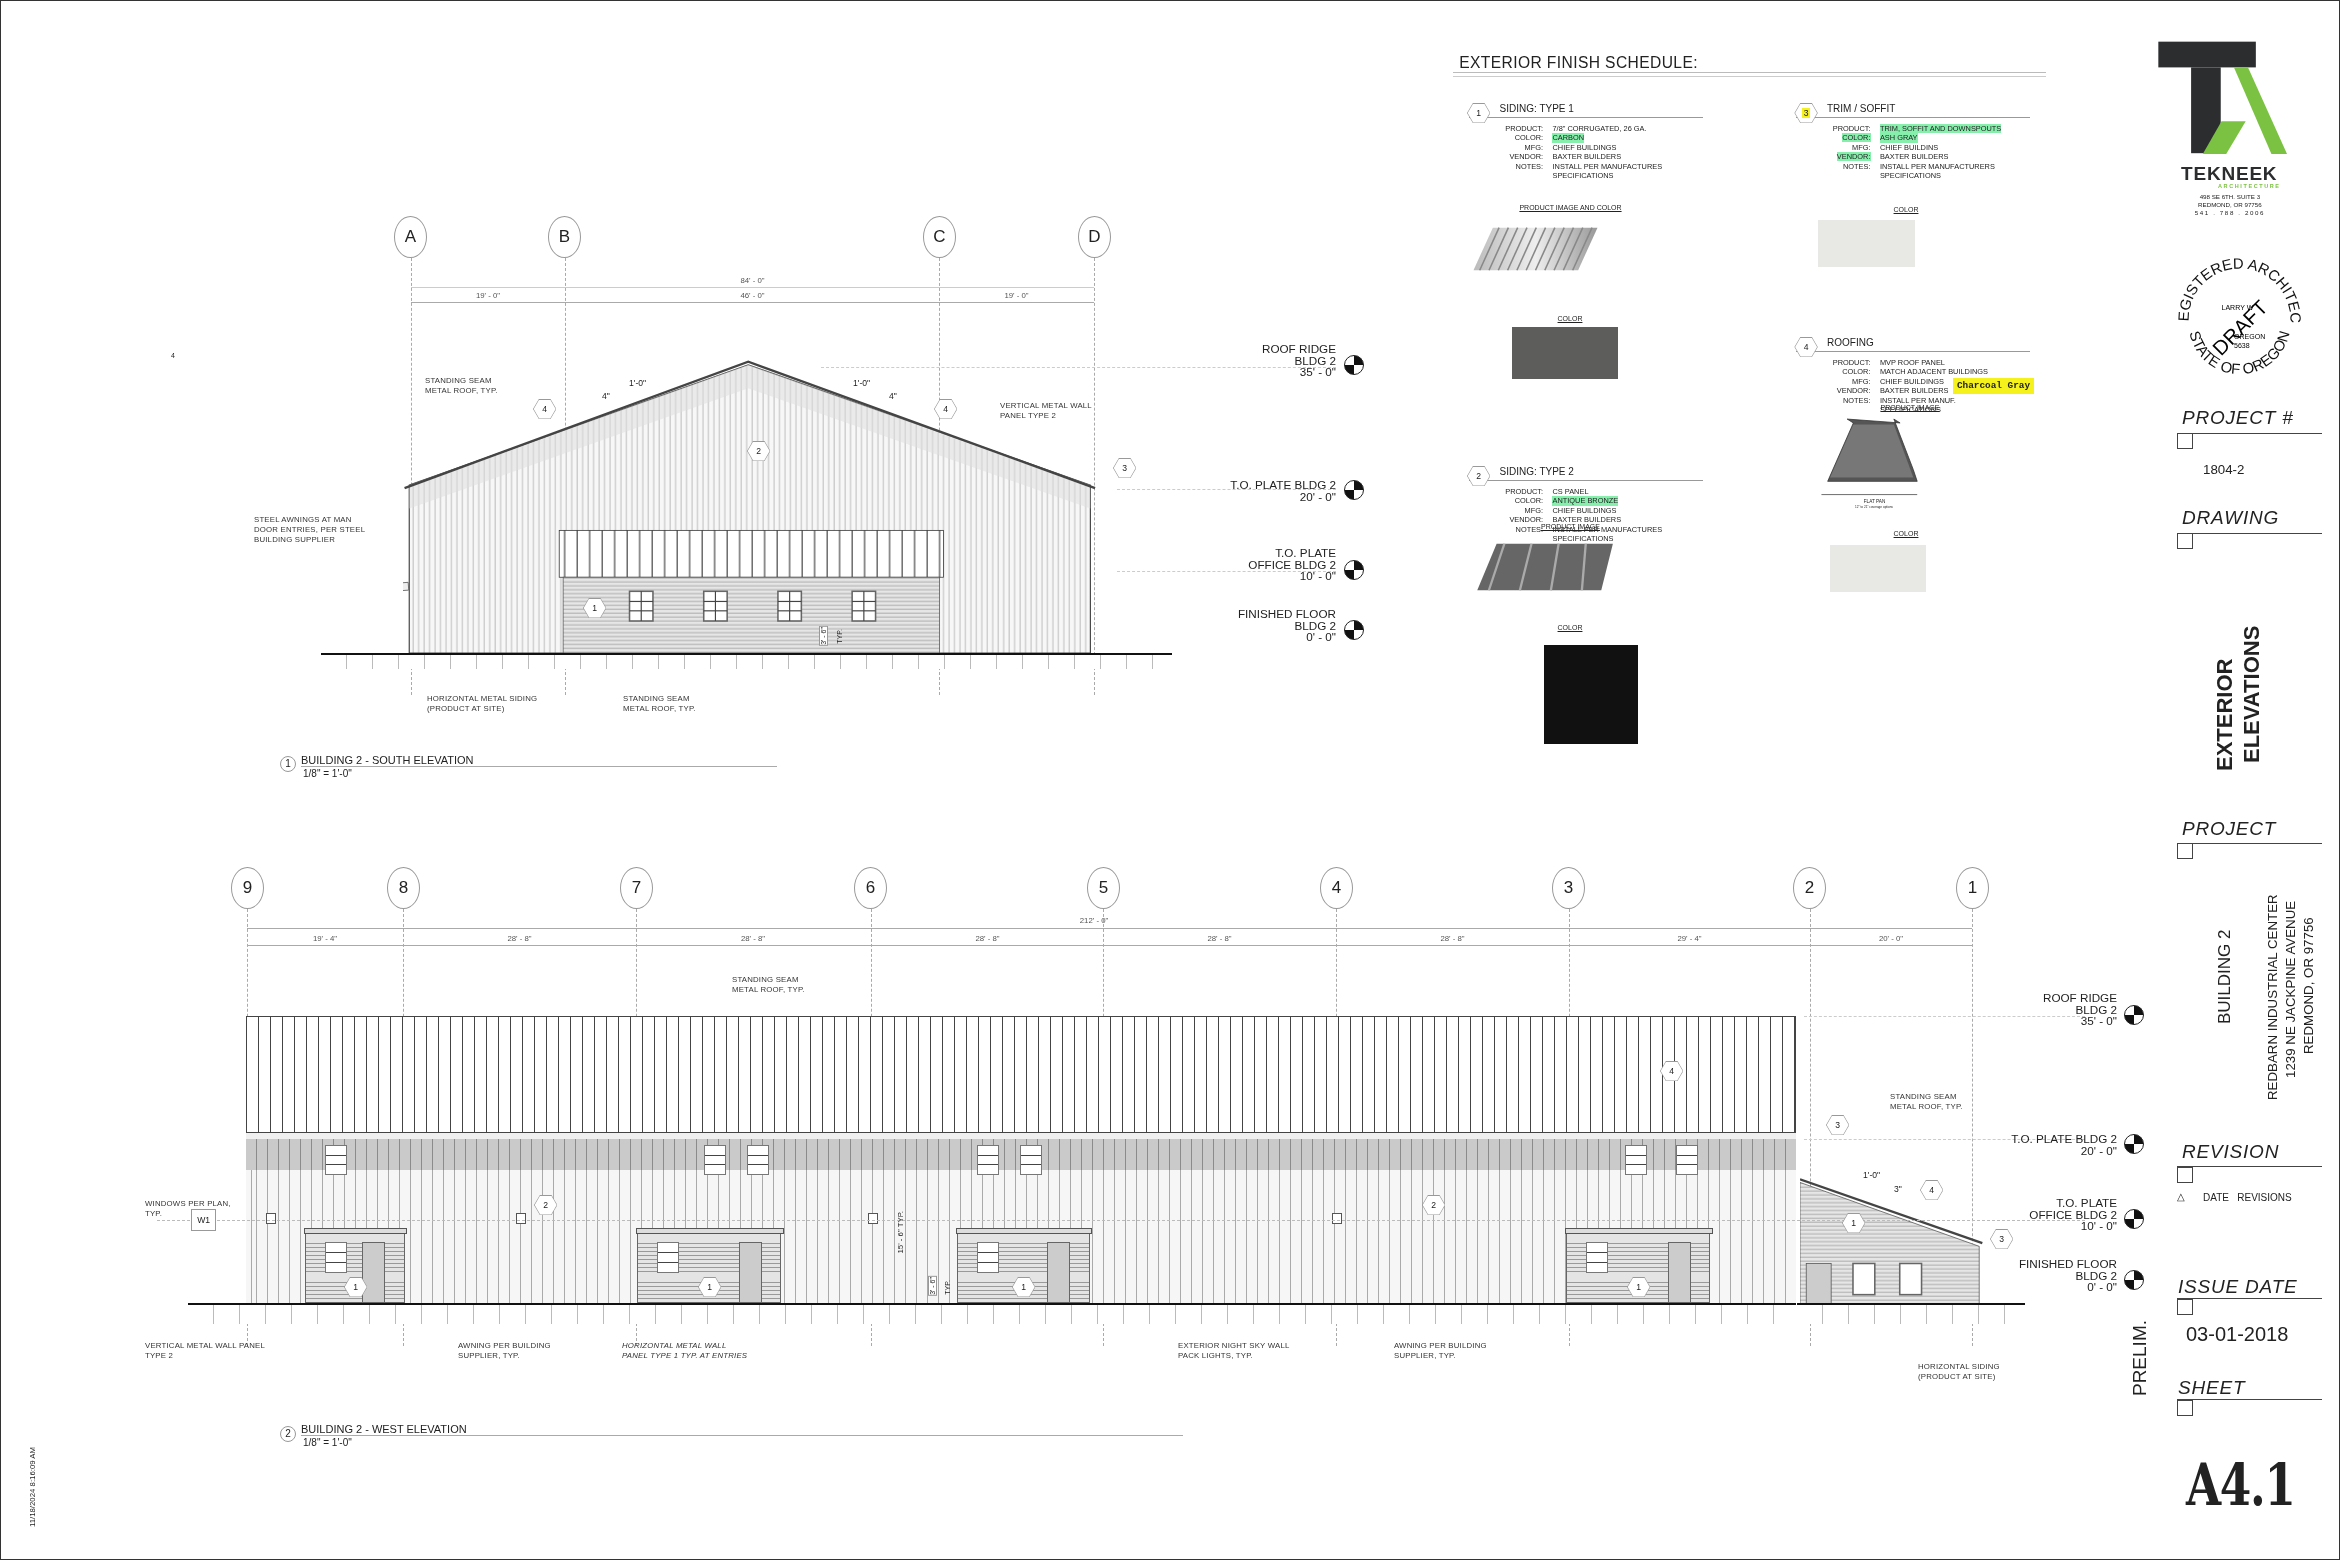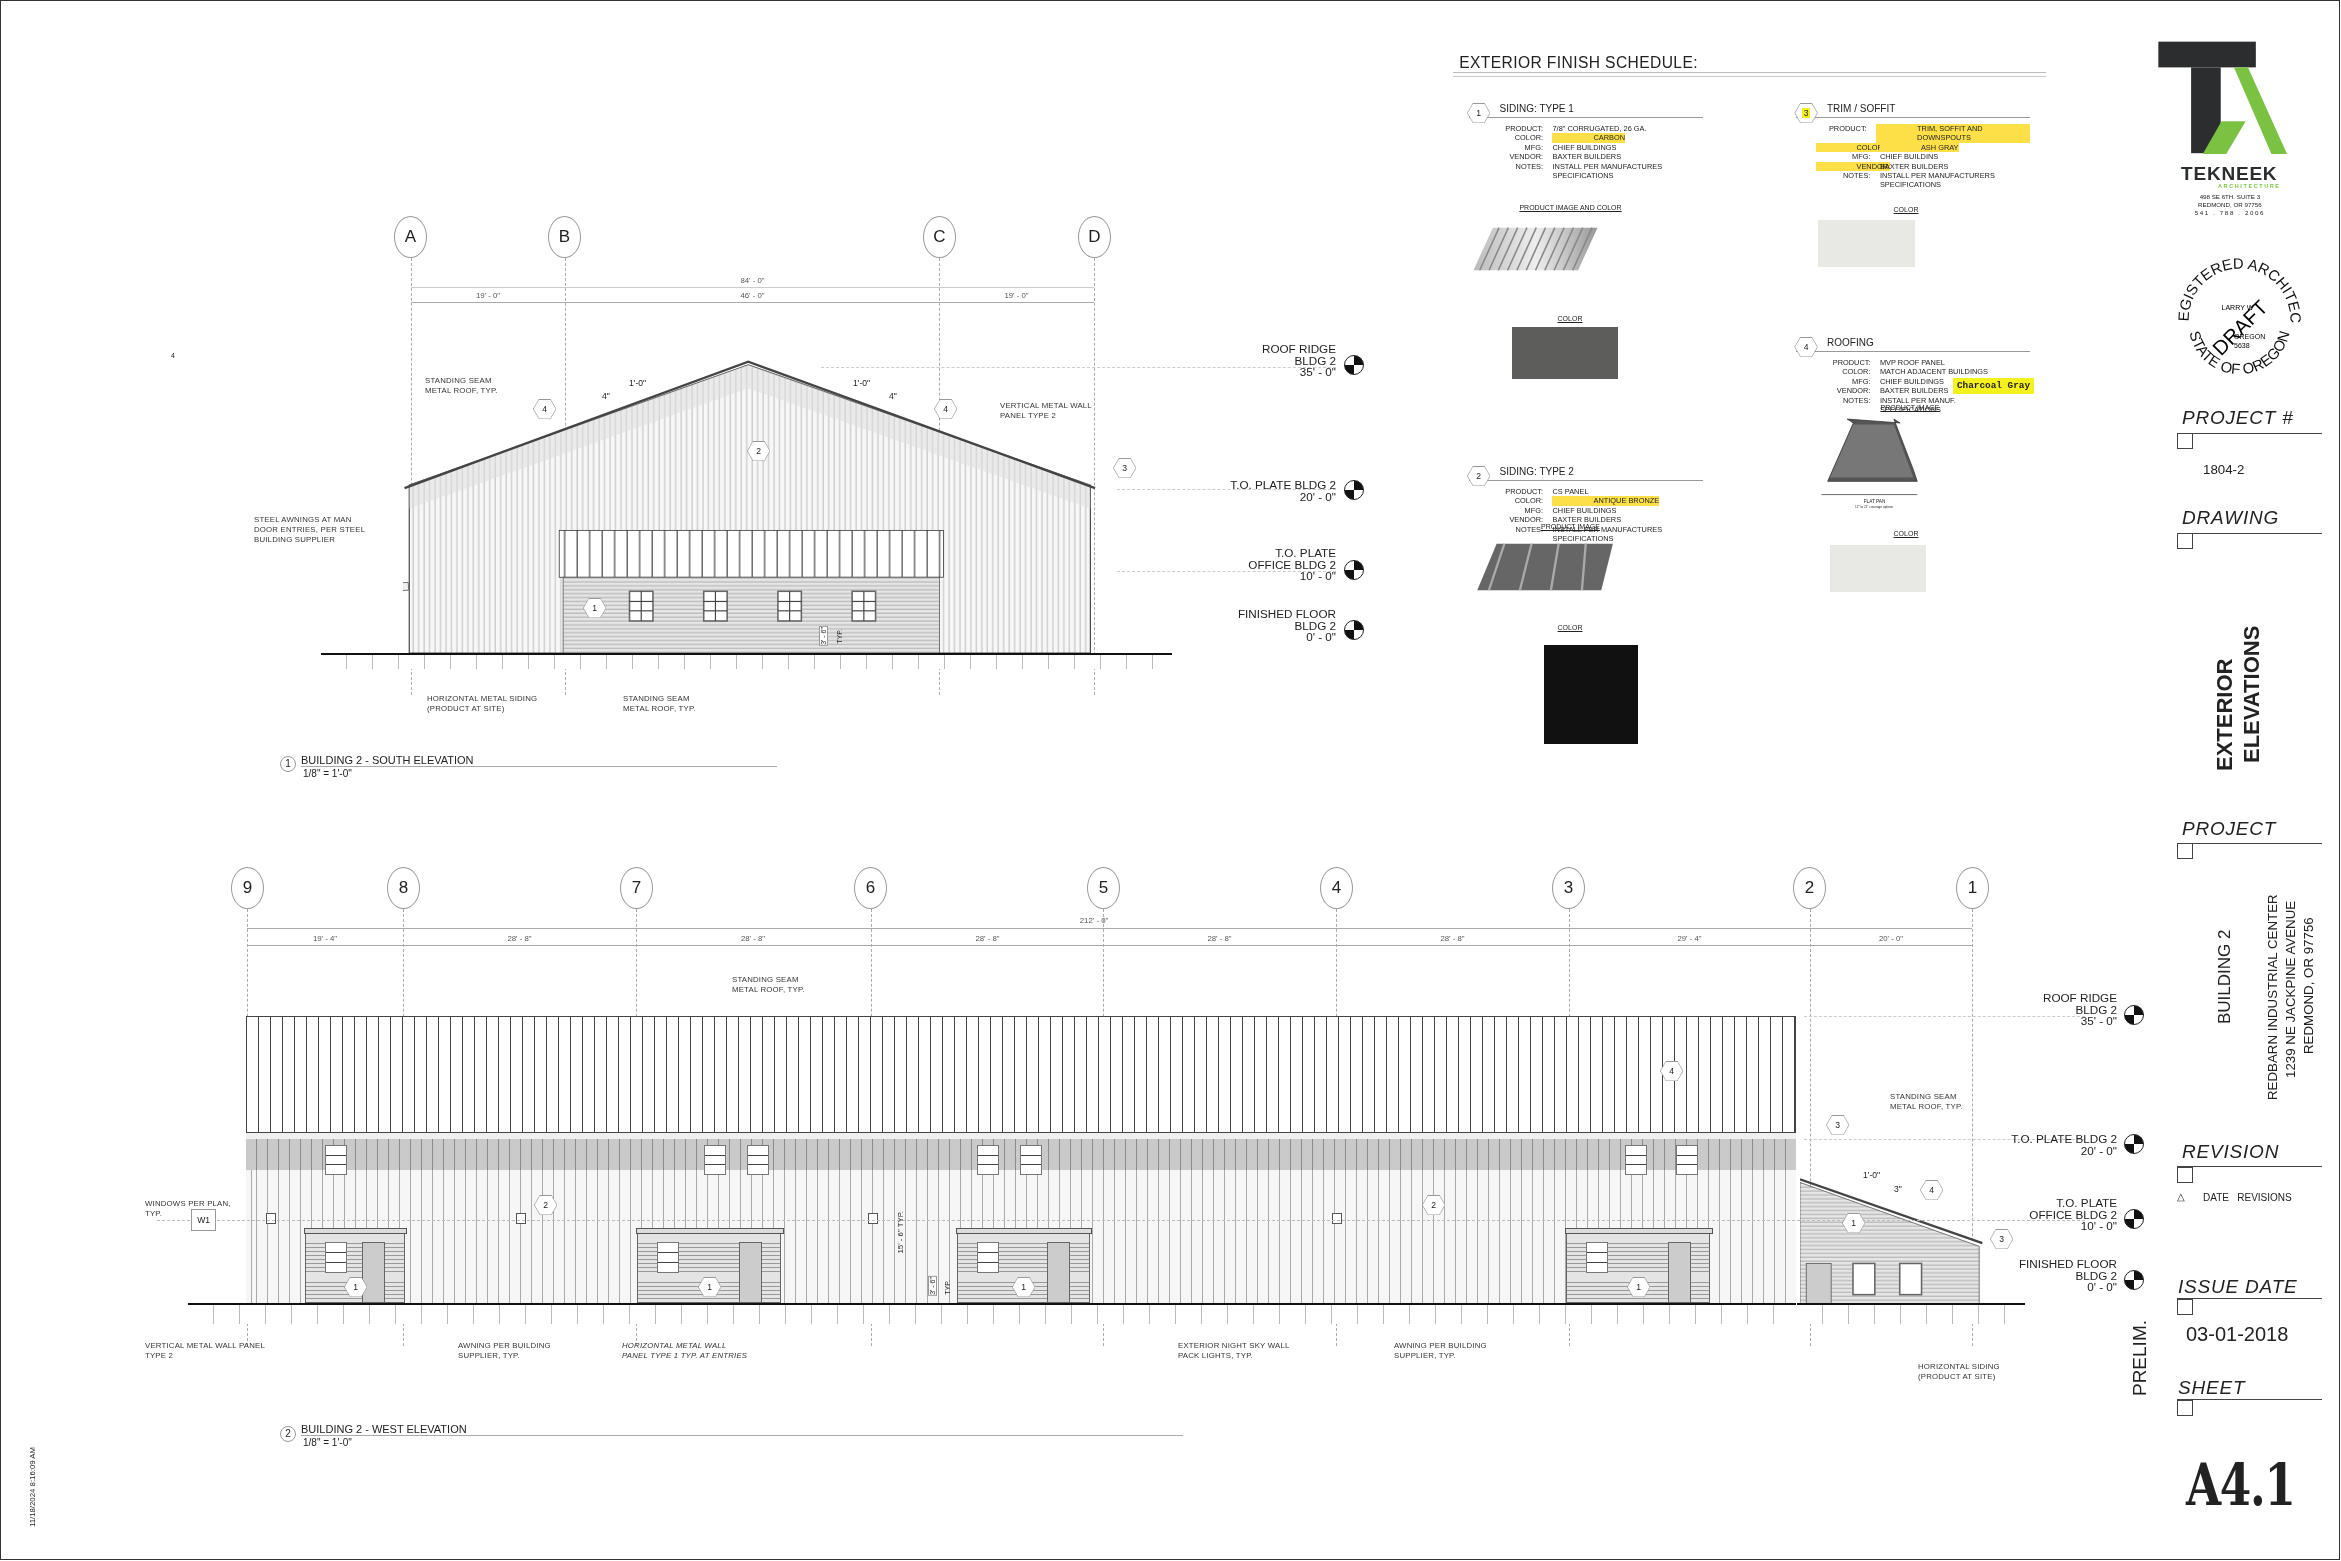--- a/index.html
+++ b/index.html
@@ -13,21 +13,21 @@
   .gridline{border-left:0.8px dashed #aaa;width:0;}
   .dimtxt{font-size:7.8px;color:#555;text-align:center;}
   .hex{width:23.4px;height:20px;clip-path:polygon(25% 0,75% 0,100% 50%,75% 100%,25% 100%,0 50%);background:#999;display:flex;align-items:center;justify-content:center;}
   .hex span{display:flex;align-items:center;justify-content:center;width:22px;height:19px;clip-path:polygon(25% 0,75% 0,100% 50%,75% 100%,25% 100%,0 50%);background:#fff;font-size:8.6px;}
   .sched-title{font-size:15.6px;letter-spacing:0.4px;}
   .sched-block{position:absolute;width:234px;}
   .sched-head{font-size:10px;border-bottom:1.2px solid #999;padding-left:31px;height:14px;}
   .sched-rows{margin-left:19.5px;margin-top:6px;}
   .sched-row{display:flex;font-size:7.4px;line-height:9.4px;text-transform:uppercase;}
   .sched-row .k{width:55px;text-align:right;padding-right:9.4px;}
-  .hl{background:#fde047;padding-left:41px;}
+  .hl{background:#86efac;}
   .cap{font-size:7px;text-decoration:underline;text-align:center;text-transform:uppercase;}
   .tb-label{font-size:19px;letter-spacing:0.8px;color:#222;font-style:italic;}
   .tb-line{border-top:1.6px solid #444;width:145px;}
   .tb-box{width:15.6px;height:15.6px;border:1.2px solid #444;box-sizing:border-box;}
   .vert{writing-mode:vertical-rl;transform:rotate(180deg);white-space:nowrap;}
   .siding-v{background:repeating-linear-gradient(90deg,#f6f6f6 0 4.7px,#aaa 4.7px 5.5px);}
   .siding-h{background:repeating-linear-gradient(0deg,#e4e4e4 0 3.1px,#999 3.1px 3.9px);}
   .roof-seam{background:repeating-linear-gradient(90deg,#fff 0 11px,#444 11px 12px);}
   .window{background:#fff;border:1.6px solid #777;box-sizing:border-box;background-image:linear-gradient(90deg,transparent 48%,#444 48% 52%,transparent 52%),linear-gradient(0deg,transparent 31%,#444 31% 35%,transparent 35% 64%,#444 64% 68%,transparent 68%);}
   .ground{background:repeating-linear-gradient(90deg,#fff 0 25px,#bbb 25px 26px);border-top:2.3px solid #111;}

